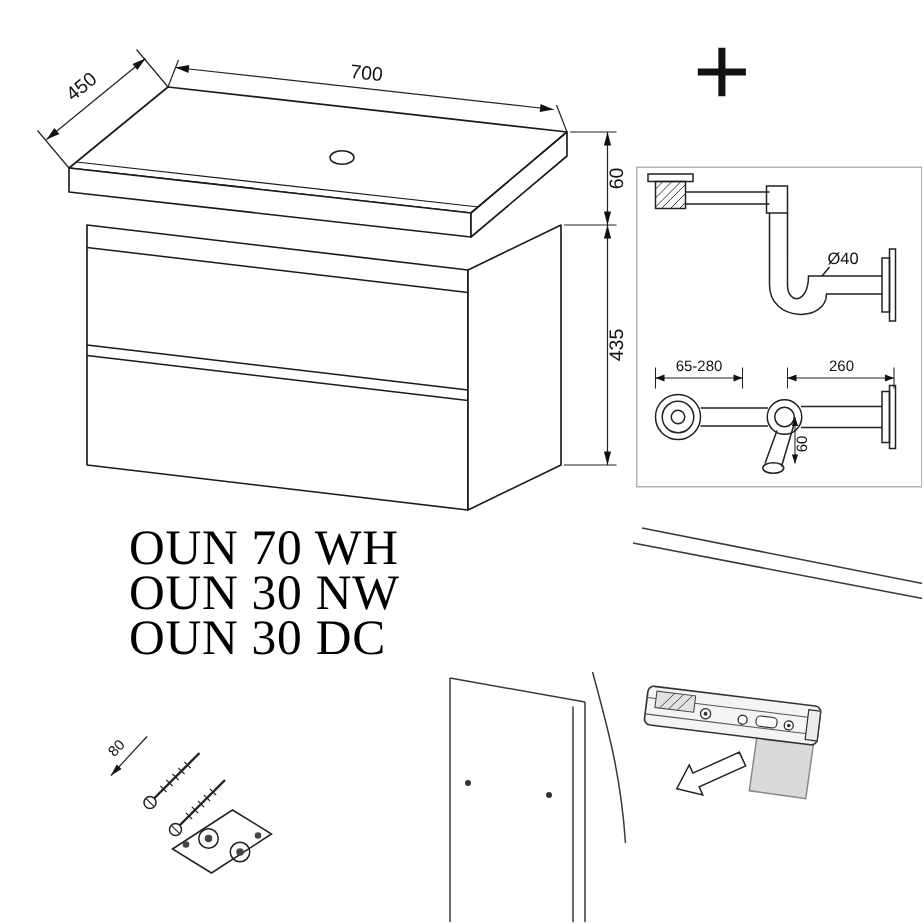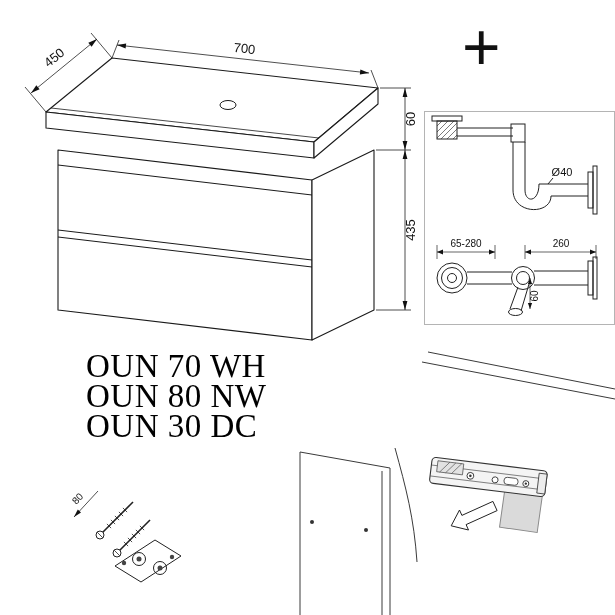--- a/index.html
+++ b/index.html
@@ -124,21 +124,21 @@
       <rect x="168" y="145" width="4" height="42"></rect>
       <line x1="93" y1="175" x2="85" y2="197"></line>
       <line x1="104" y1="172" x2="96" y2="199"></line>
       <ellipse cx="90.5" cy="200" rx="7" ry="3.5"></ellipse>
     </g>
     <text x="113" y="184" text-anchor="middle" font-size="10" transform="rotate(-90 113 184)">60</text>
   </svg>
 
   <div class="models">
     <div>OUN 70 WH</div>
-    <div>OUN 80 NW</div>
+    <div>OUN 30 NW</div>
     <div>OUN 30 DC</div>
   </div>
 
   <svg class="abs" style="left:298px;top:348px" width="317" height="267" viewBox="0 0 317 267">
     <g stroke="#3a3a3a" stroke-width="1" fill="none">
       <path d="M130,4 L317,41"></path>
       <path d="M124,14 L317,51"></path>
       <path d="M97,100 C108,140 116,170 119,214"></path>
       <path d="M2,104 L92,120"></path>
       <line x1="2" y1="104" x2="2" y2="267"></line>

